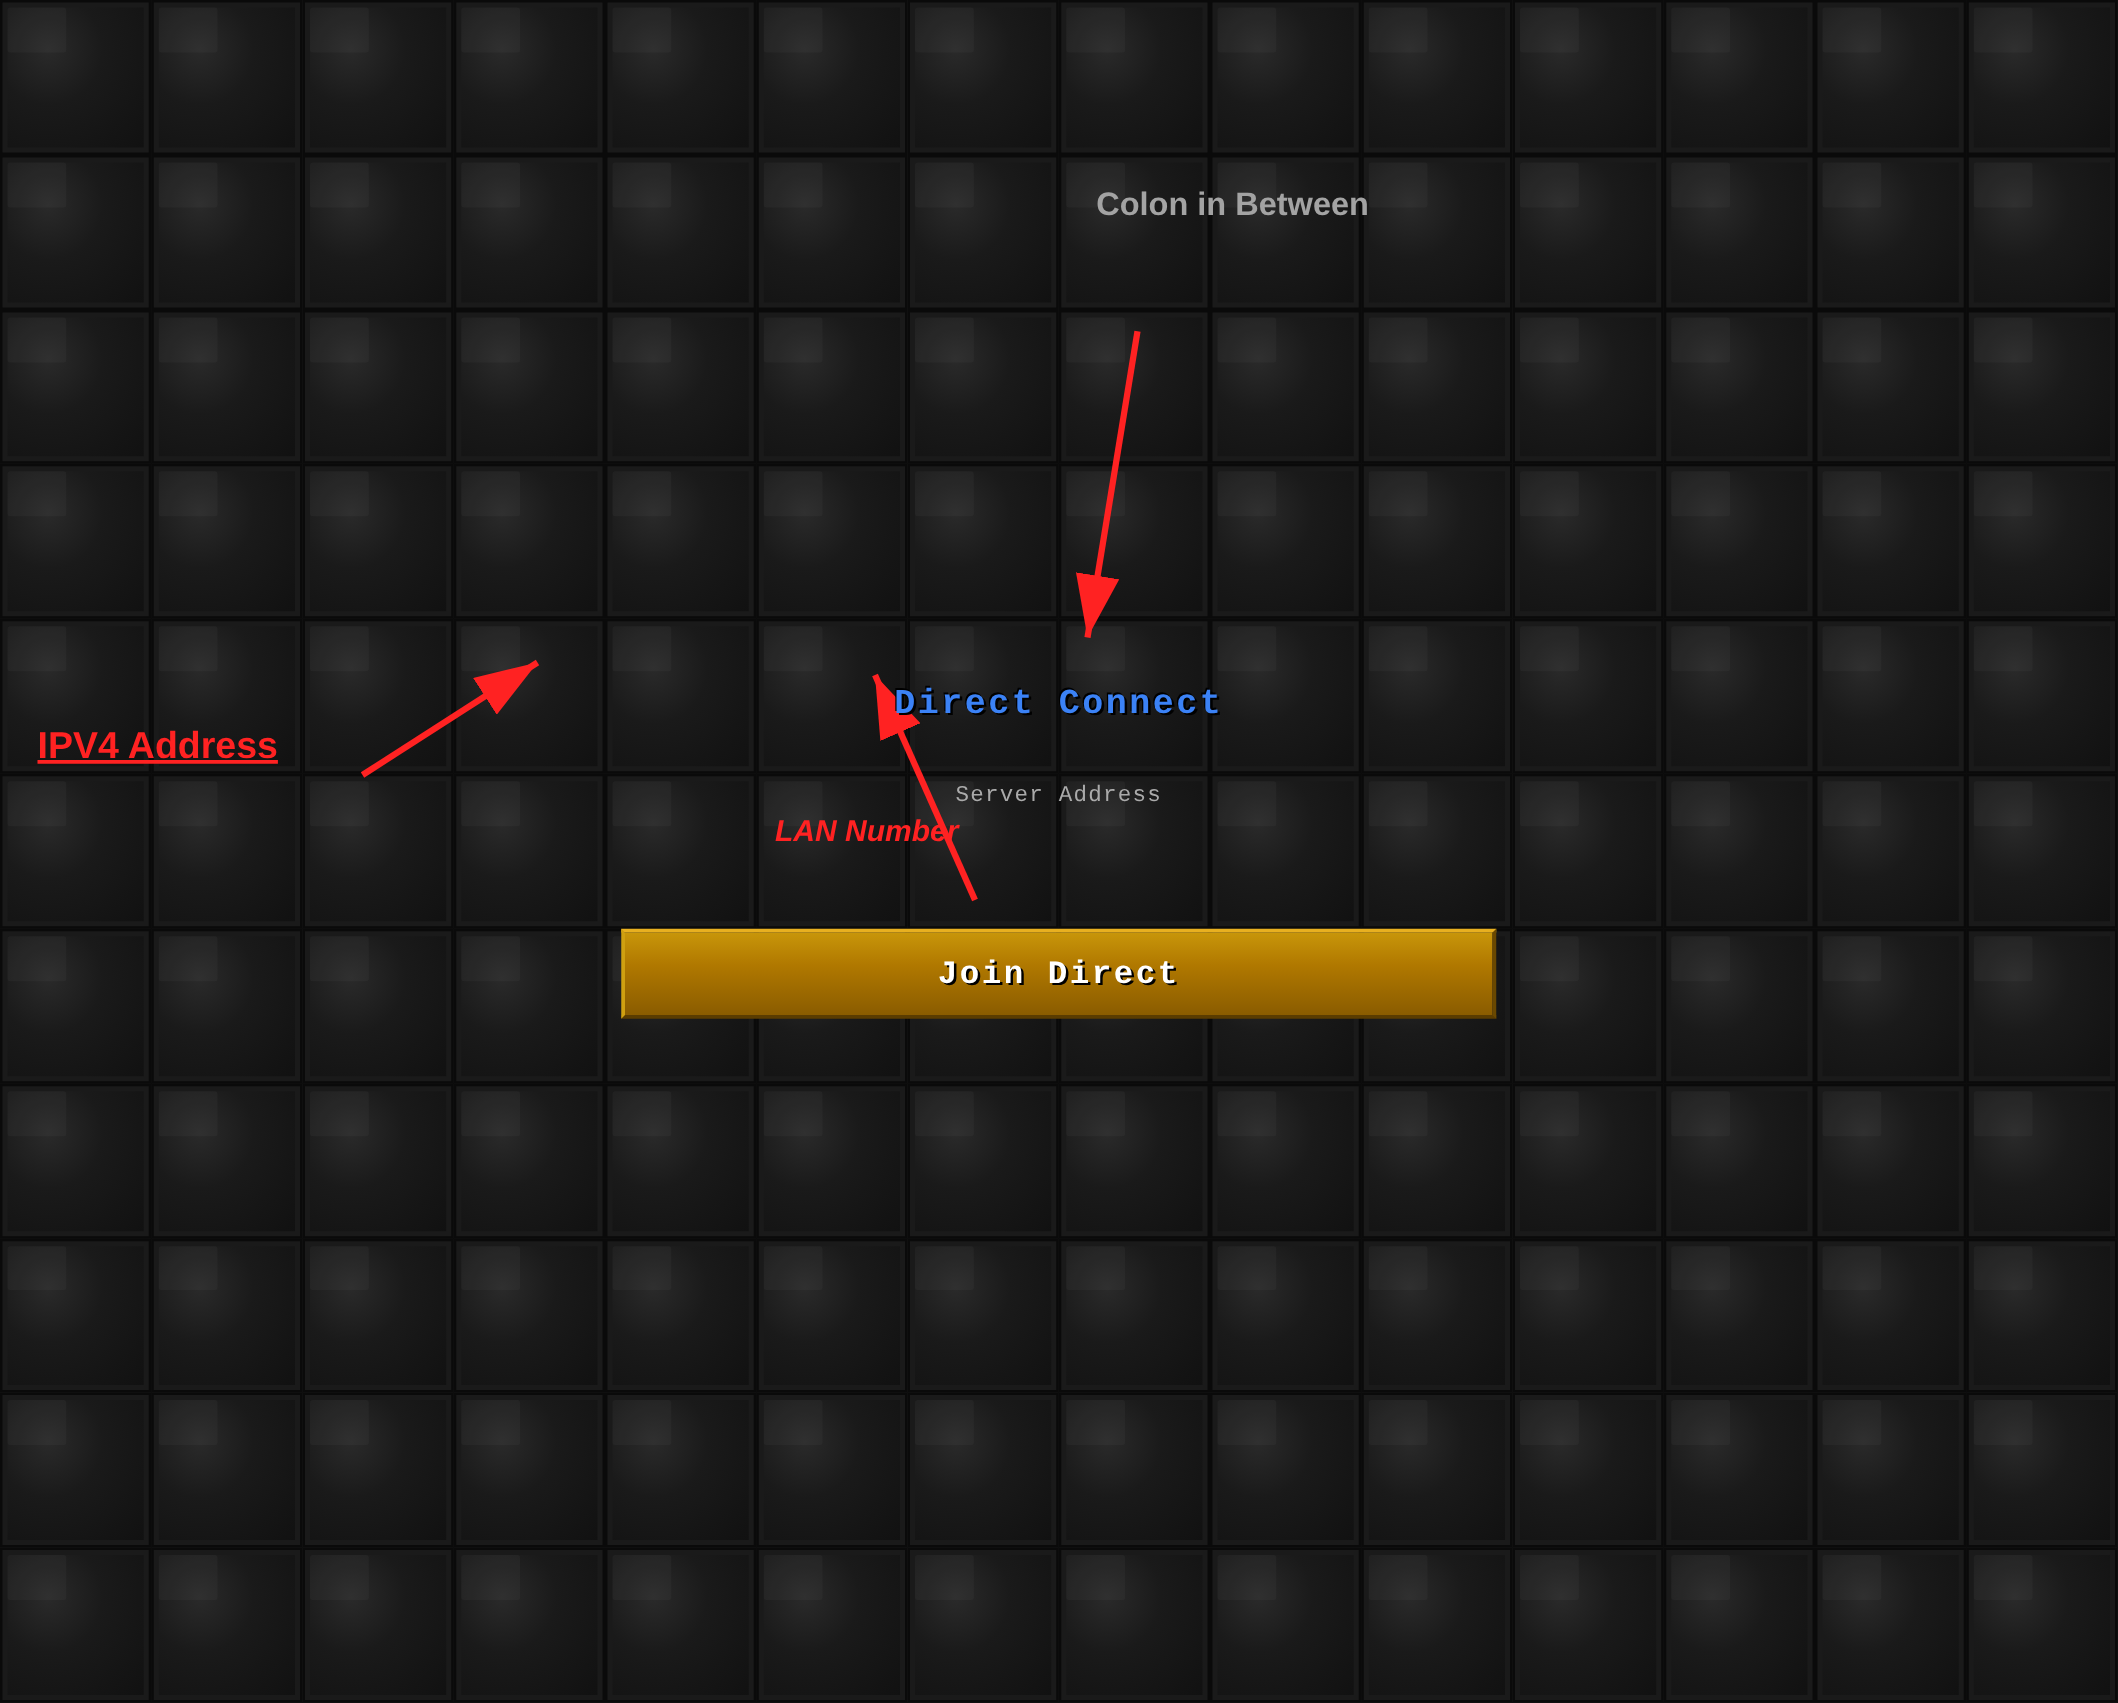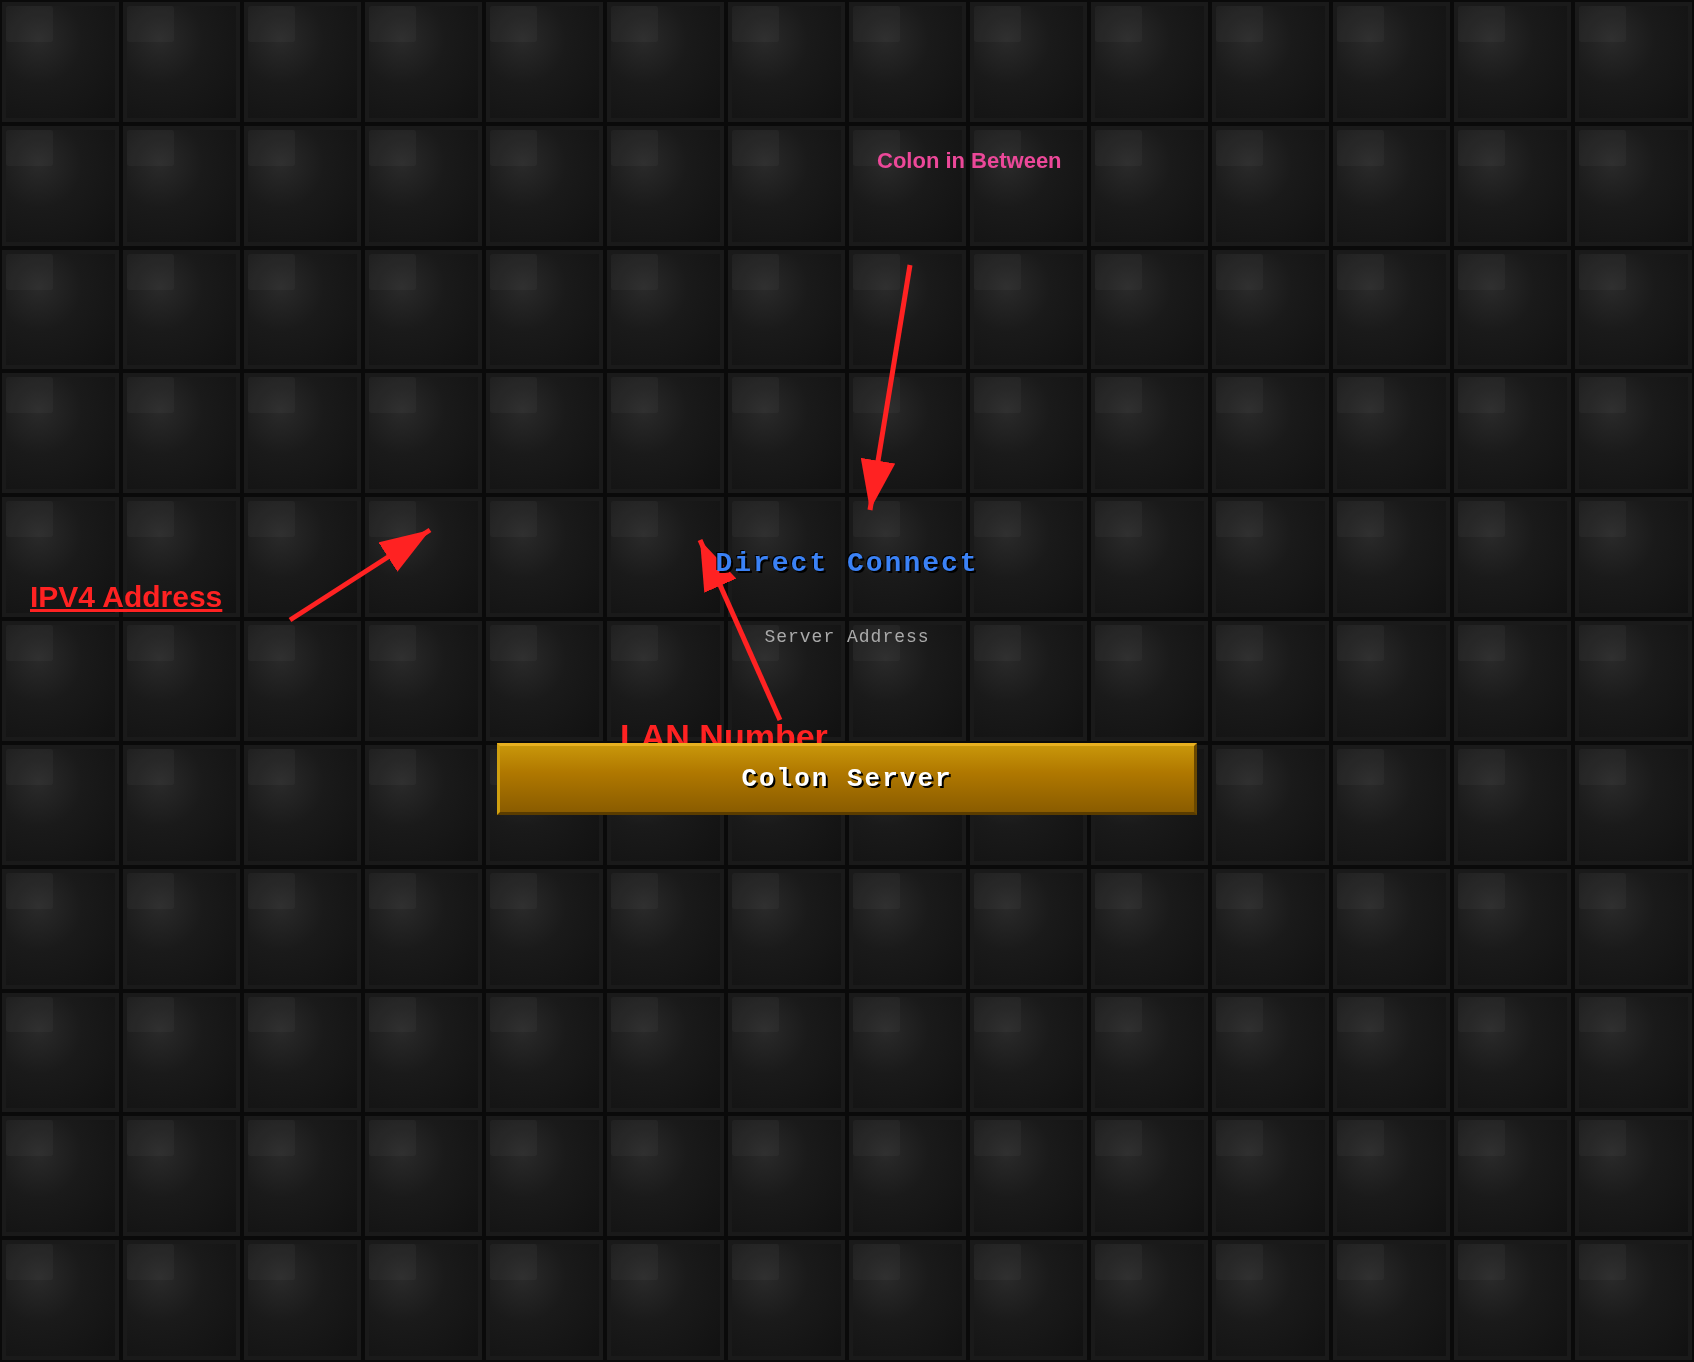--- a/index.html
+++ b/index.html
@@ -166,36 +166,37 @@
       font-weight: 900;
       font-family: Arial, sans-serif;
       white-space: nowrap;
       text-decoration: underline;
     }
 
     
     .annotation-lan {
       position: absolute;
       left: 620px;
-      top: 717px;
+      top: 652px;
       color: #ff2222;
-      font-size: 34px;
+      font-size: 24px;
       font-weight: 900;
       font-family: Arial, sans-serif;
       white-space: nowrap;
+      font-style: italic;
     }
 
     
     .annotation-colon-text {
       position: absolute;
       top: 148px;
       left: 50%;
       transform: translateX(30px);
-      color: #ec4899;
-      font-size: 22px;
+      color: #a3a3a3;
+      font-size: 26px;
       font-weight: 900;
       font-family: Arial, sans-serif;
       white-space: nowrap;
     }
 
     .input-section {
       width: 100%;
       display: flex;
       flex-direction: column;
       align-items: center;
@@ -392,17 +393,17 @@
 <div class="dialog-overlay">
   <div class="dialog-container">
 
     <div class="dialog-title">Direct Connect</div>
 
     <div class="input-section">
       <div class="field-label">Server Address</div>
 
     </div>
 
-    <button class="join-button">Colon Server</button>
+    <button class="join-button">Join Direct</button>
 
 
   </div>
 </div>
 
 </body></html>

